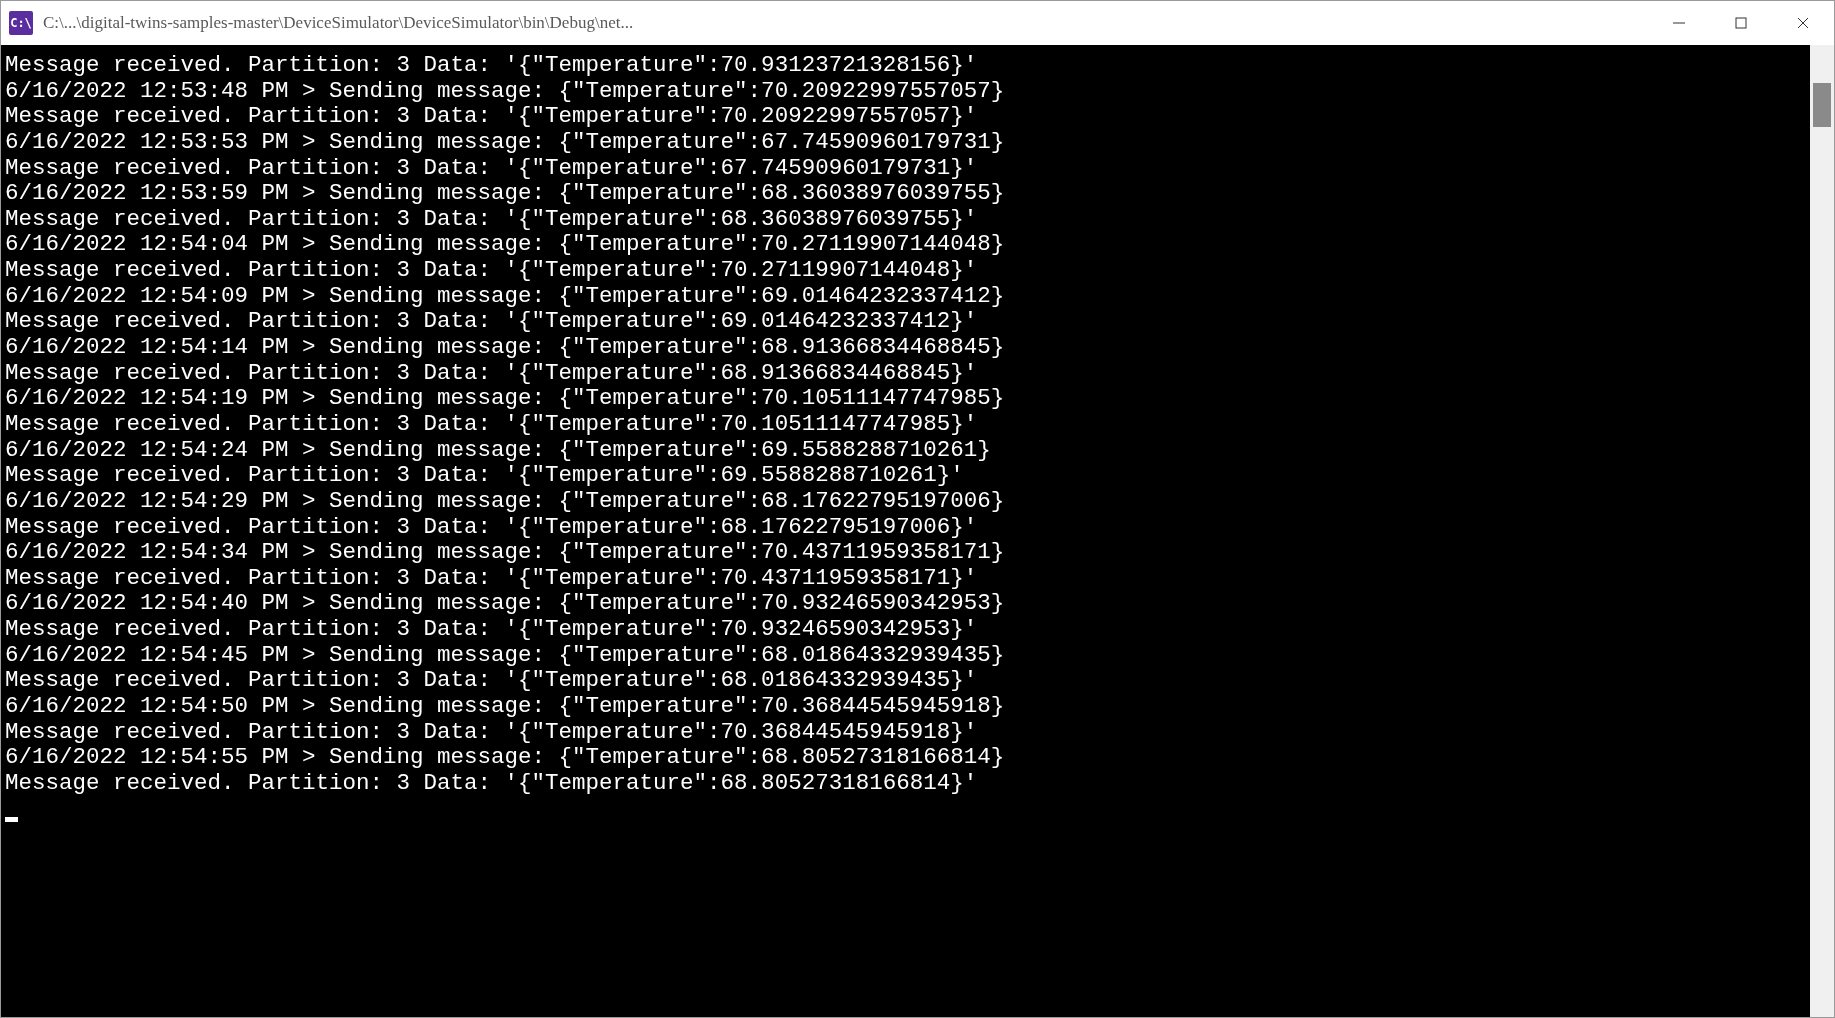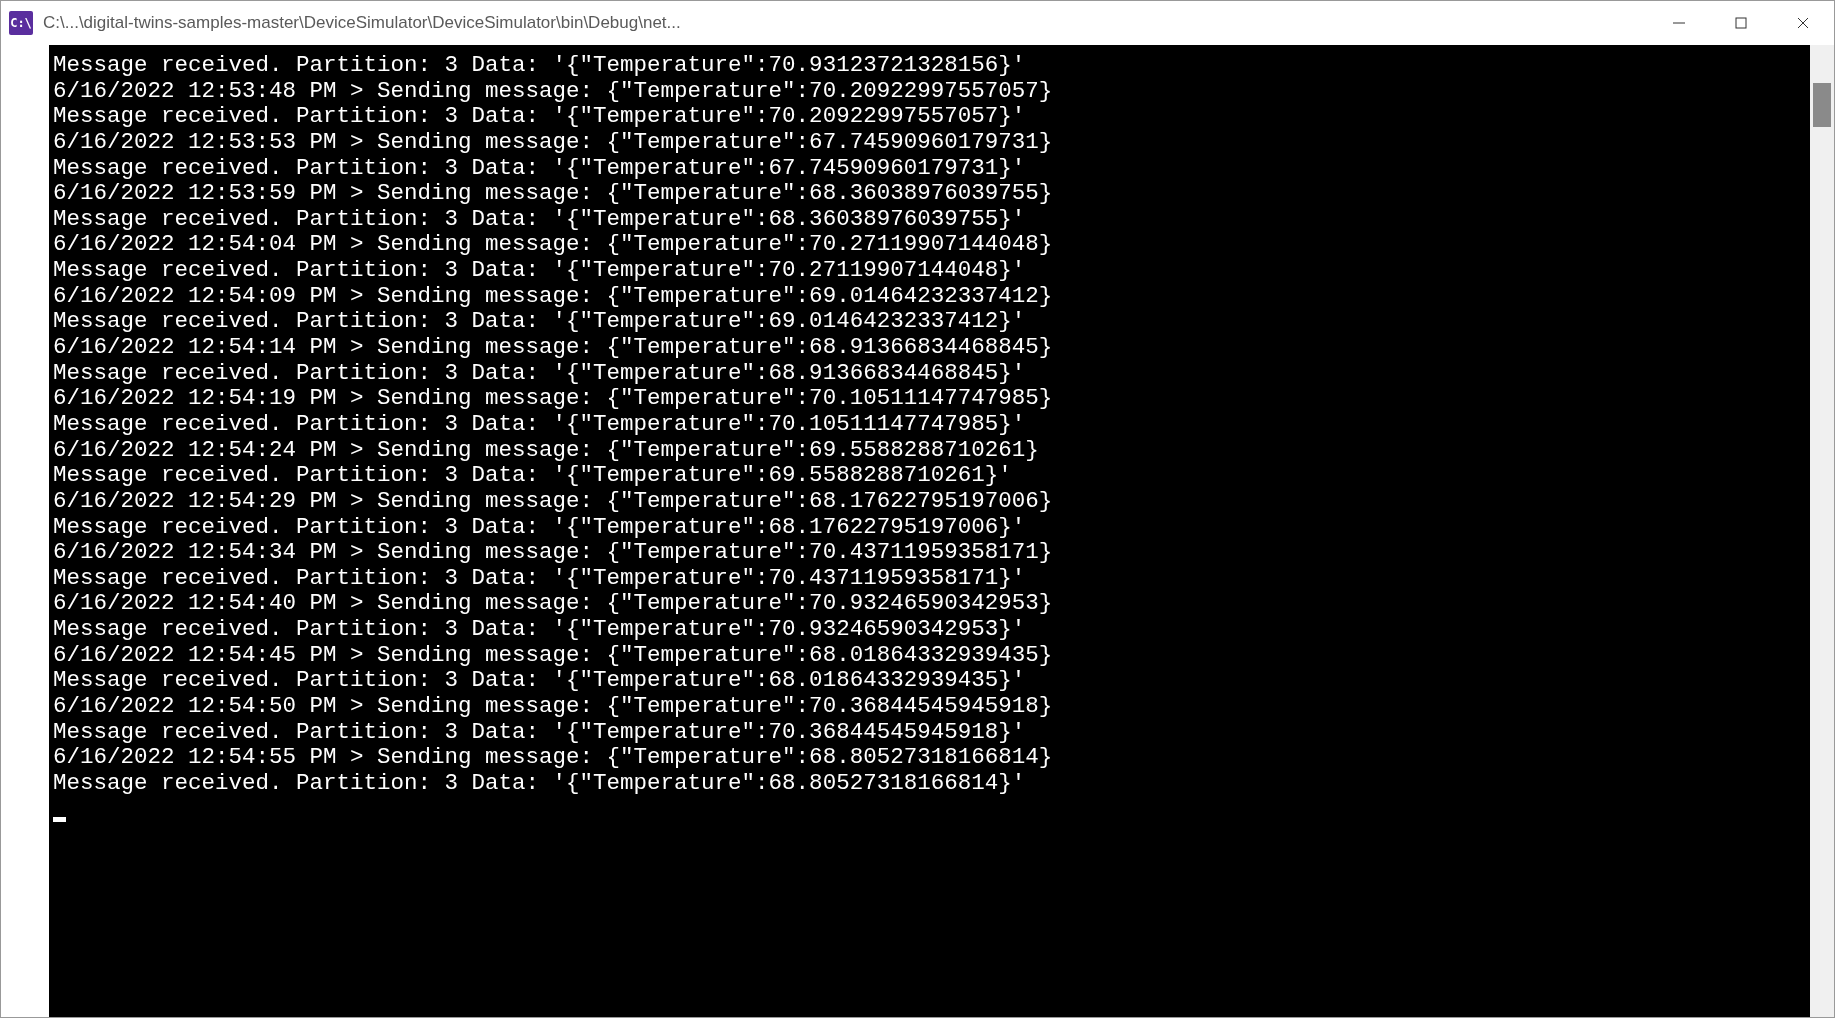--- a/index.html
+++ b/index.html
@@ -44,41 +44,41 @@
       font-family: Consolas, monospace;
       margin-right: 10px;
     }
     .title-text {
       flex: 1;
       color: #5a5a5a;
       font-size: 17px;
       white-space: nowrap;
       overflow: hidden;
       text-overflow: ellipsis;
+      font-family: Liberation Serif, serif;
     }
     .window-controls {
       display: flex;
       height: 100%;
     }
     .ctrl-btn {
       width: 62px;
       height: 100%;
       display: flex;
       align-items: center;
       justify-content: center;
       color: #333;
       cursor: pointer;
     }
     .ctrl-btn svg { width: 14px; height: 14px; stroke: currentColor; stroke-width: 1; fill: none; }
     .console-wrap {
       flex: 1;
       display: flex;
       overflow: hidden;
       background: #fdba74;
-      margin-left: 48px;
     }
     .console {
       flex: 1;
       background: #000;
       color: #ffffff;
       font-family: Consolas, "Courier New", monospace;
       font-size: 22.5px;
       line-height: 1.14;
       padding: 8px 0 0 4px;
       white-space: pre;

